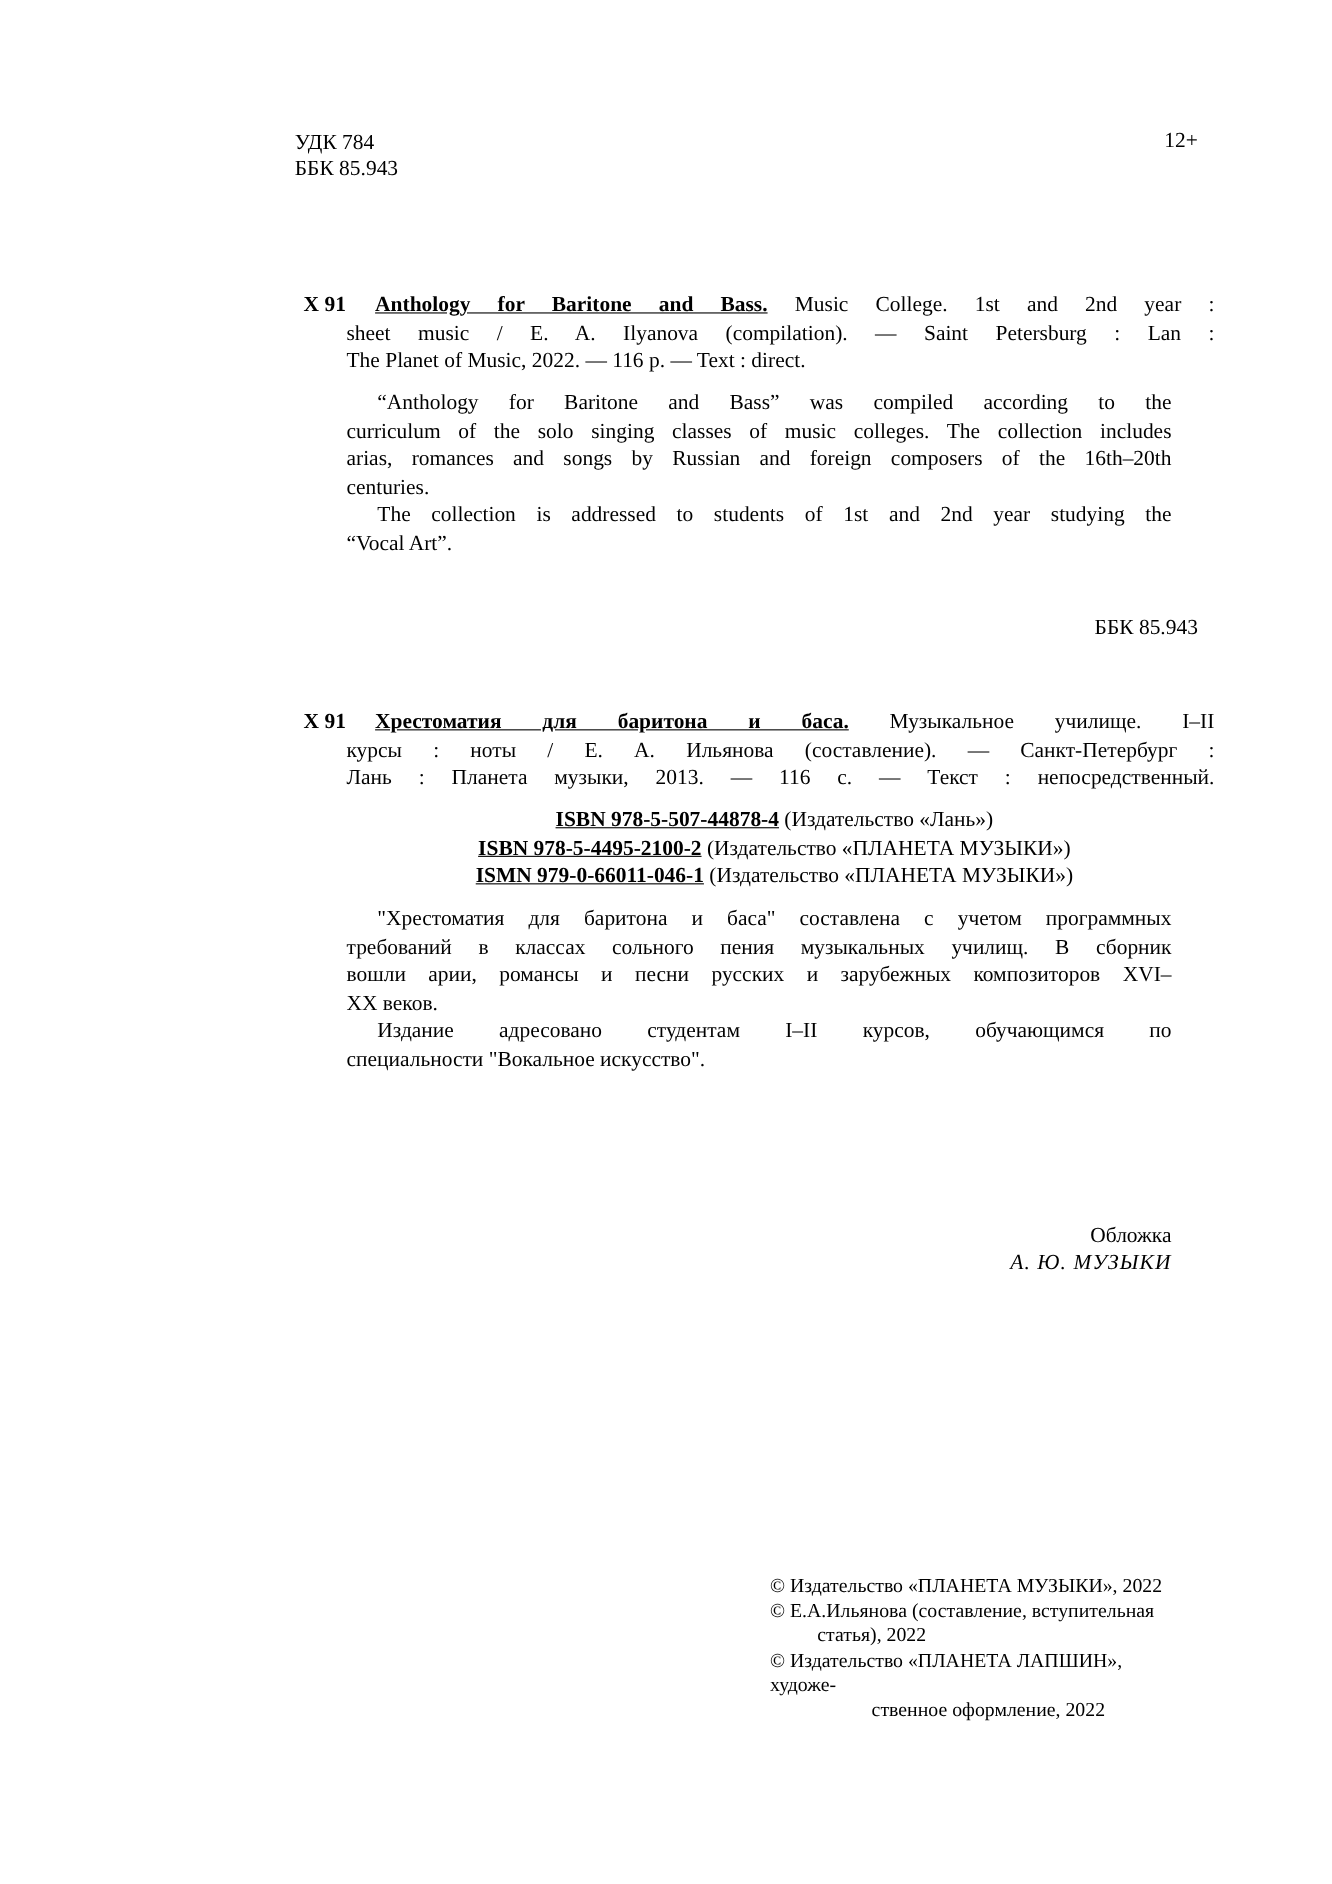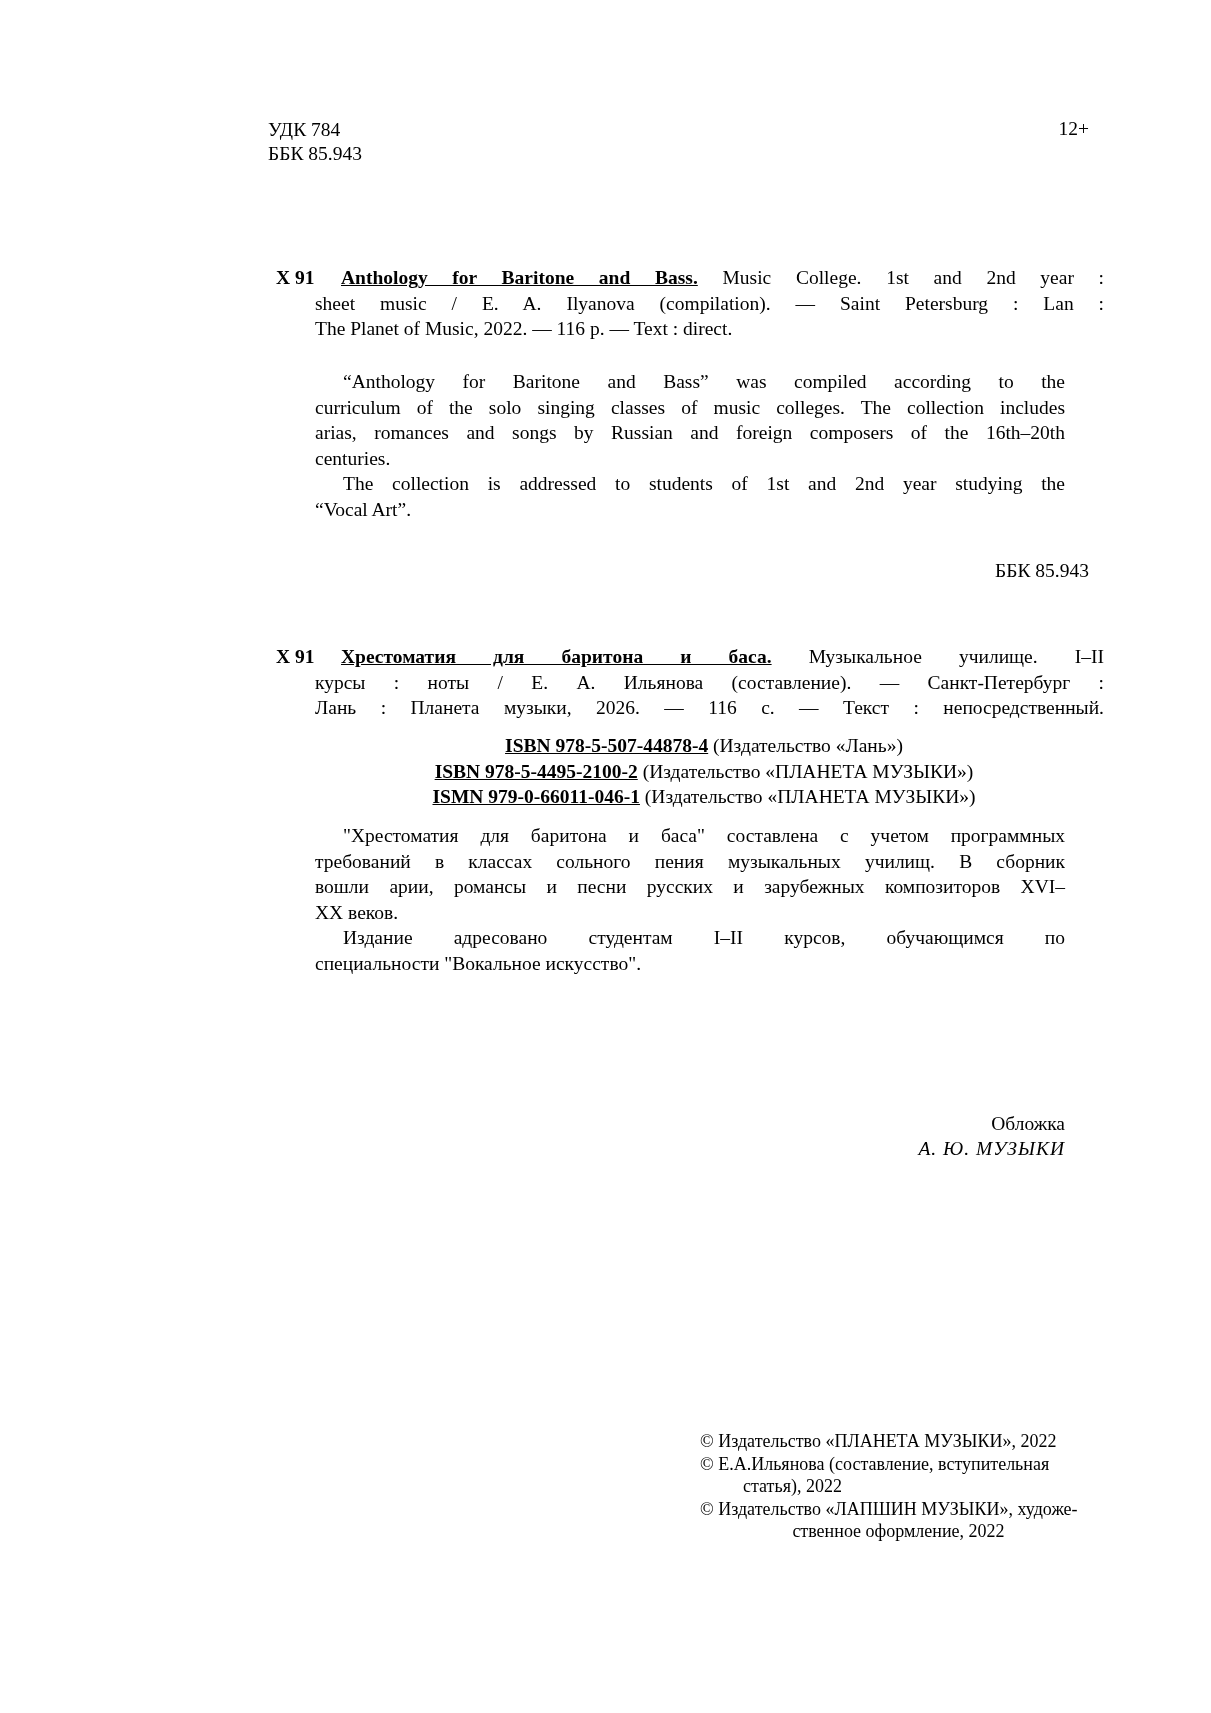--- a/index.html
+++ b/index.html
@@ -27,21 +27,21 @@
     left: 0; top: 0;
     font-weight: bold;
     line-height: 25.5px;
   }
   .entry .first { text-indent: 26px; }
   .entry b, .isbn-line b { font-weight: bold; text-decoration: underline; }
 
   #udk-block { left: 268px; top: 118px; line-height: 24px; }
   #age-rating { right: 146px; top: 118px; }
   #entry-en { left: 276px; top: 265px; width: 789px; }
-  #annotation-en { left: 315px; top: 369px; width: 750px; }
+  #annotation-en { left: 315px; top: 354px; width: 750px; }
   #bbk-right { right: 146px; top: 560px; }
   #entry-ru { left: 276px; top: 644px; width: 789px; }
   #isbn-block { left: 329px; top: 733px; width: 750px; text-align: center; }
   #annotation-ru { left: 315px; top: 823px; width: 750px; }
 
   #cover-credit { left: 315px; top: 1112px; width: 750px; text-align: right; line-height: 24.5px; }
   #cover-credit .designer { font-style: italic; letter-spacing: 1px; }
 
   #copyright-block { left: 700px; top: 1430px; width: 380px; font-size: 18px; line-height: 22.5px; }
   #copyright-block .ind-sm { margin-left: 17px; text-align: center; }
@@ -74,21 +74,21 @@
     <div class="line jl ind">The collection is addressed to students of 1st and 2nd year studying the</div>
     <div class="line">“Vocal Art”.</div>
   </div>
 
   <div class="abs" id="bbk-right">ББК 85.943</div>
 
   <div class="abs entry" id="entry-ru">
     <span class="label">X 91</span>
     <div class="line jl first"><b>Хрестоматия для баритона и баса.</b> <span>Музыкальное училище. I–II</span></div>
     <div class="line jl">курсы : ноты / Е. А. Ильянова (составление). — Санкт-Петербург :</div>
-    <div class="line jl">Лань : Планета музыки, 2026. — 116 с. — Текст : непосредственный.</div>
+    <div class="line jl">Лань : Планета музыки, 2013. — 116 с. — Текст : непосредственный.</div>
   </div>
 
   <div class="abs" id="isbn-block">
     <div class="line isbn-line"><b>ISBN 978-5-507-44878-4</b> <span>(Издательство «Лань»)</span></div>
     <div class="line isbn-line"><b>ISBN 978-5-4495-2100-2</b> <span>(Издательство «ПЛАНЕТА МУЗЫКИ»)</span></div>
     <div class="line isbn-line"><b>ISMN 979-0-66011-046-1</b> <span>(Издательство «ПЛАНЕТА МУЗЫКИ»)</span></div>
   </div>
 
   <div class="abs" id="annotation-ru">
     <div class="line jl ind">"Хрестоматия для баритона и баса" составлена с учетом программных</div>
@@ -101,17 +101,17 @@
 
   <div class="abs" id="cover-credit">
     <div>Обложка</div>
     <div class="designer">А. Ю. МУЗЫКИ</div>
   </div>
 
   <div class="abs" id="copyright-block">
     <div>© Издательство «ПЛАНЕТА МУЗЫКИ», 2022</div>
     <div>© Е.А.Ильянова (составление, вступительная</div>
     <div class="ind-lg">статья), 2022</div>
-    <div>© Издательство «ЛАПШИН МУЗЫКИ», художе-</div>
+    <div>© Издательство «ПЛАНЕТА ЛАПШИН», художе-</div>
     <div class="ind-sm">ственное оформление, 2022</div>
   </div>
 
 </div>
 
 </body></html>

